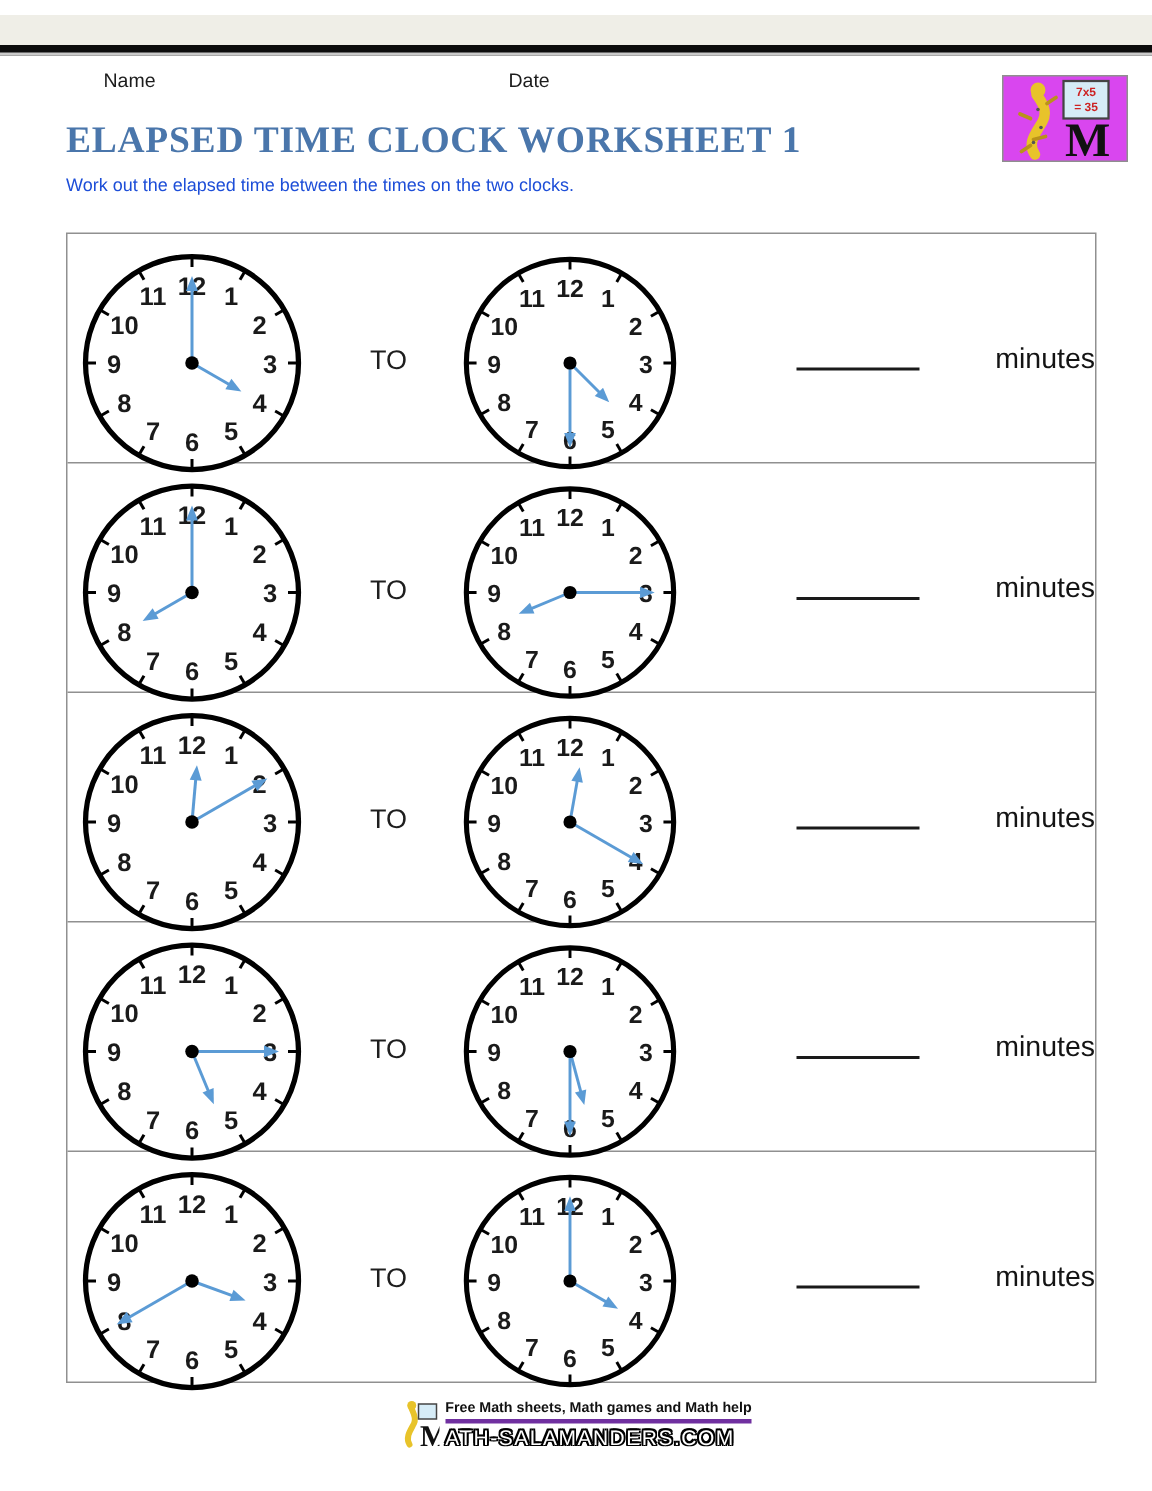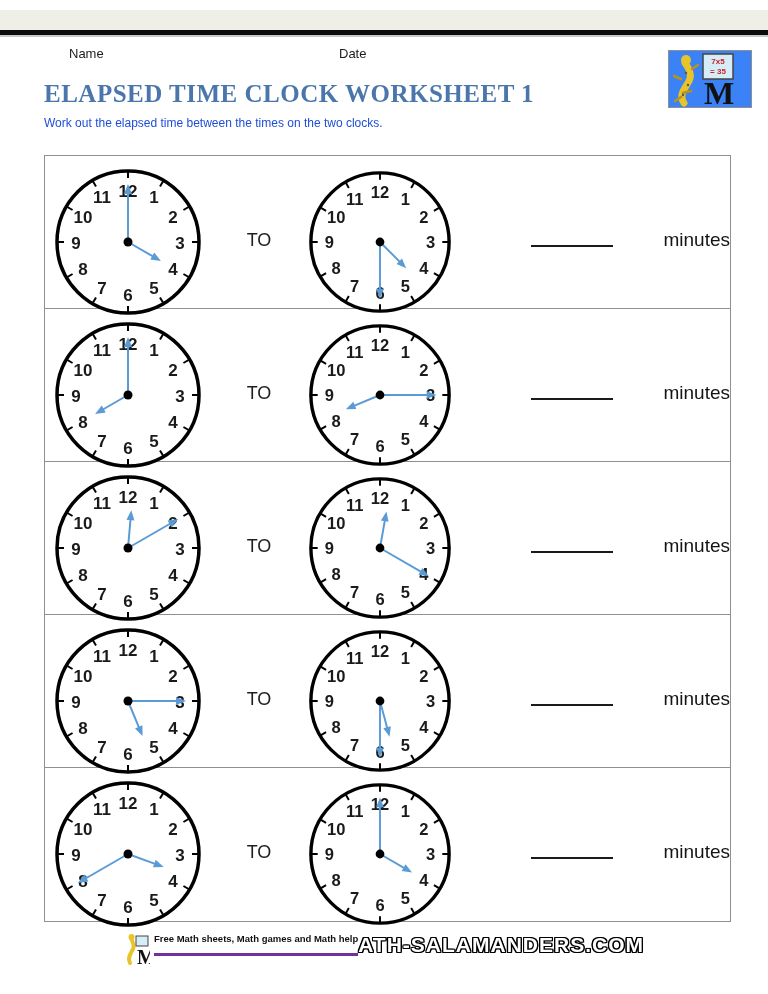--- a/index.html
+++ b/index.html
@@ -5,40 +5,40 @@
   * { margin:0; padding:0; box-sizing:border-box; }
   html,body { width:768px; height:994px; background:#ffffff; font-family:"Liberation Sans",sans-serif; position:relative; overflow:hidden; }
 
   .top-strip { position:absolute; top:10px; left:0; width:768px; height:20px; background:#efeee7; }
   .top-bar   { position:absolute; top:30px; left:0; width:768px; height:7px; background:#0c0c0c; border-bottom:2px solid #c9c9c9; }
 
   .meta-label { position:absolute; top:46px; font-size:13px; color:#1c1c1c;margin-left:24px; }
   #name-label { left:45px; }
   #date-label { left:315px; }
 
-  .logo-box { position:absolute; top:50px; left:668px; width:84px; height:58px; border:1px solid #8f8f8f; background:#3b82f6; }
+  .logo-box { position:absolute; top:50px; left:668px; width:84px; height:58px; border:1px solid #8f8f8f; background:#d946ef;text-align:center; }
 
   .page-title { position:absolute; top:80px; left:44px; font-family:"Liberation Serif",serif; font-weight:bold; font-size:25px; letter-spacing:0.5px; color:#4a76ab; }
   .page-subtitle { position:absolute; top:116px; left:44px; font-size:12px; color:#1d4ed8; }
 
   .sheet-table { position:absolute; top:155px; left:44px; width:687px; height:767px; border:1.5px solid #909090; background:#ffffff; }
   .row { display:grid; grid-template-columns:166px 96px 146px 1fr; align-items:center; height:153.1px; border-bottom:1.5px solid #909090; padding-top:9px; }
   .row:last-child { border-bottom:none; }
   .cell { display:flex; align-items:center; justify-content:center; }
   .clock-cell svg { transform:translateY(2px); }
   .to-cell span { font-size:18px; color:#1e1e1e; }
   .answer-cell { justify-content:space-between; padding-left:78px; }
   .blank { display:inline-block; width:82px; border-bottom:2px solid #1a1a1a; height:14px; }
   .unit { font-size:19px; color:#141414; margin-left:9px; }
 
   .footer { position:absolute; top:933px; left:0; width:768px; display:flex; justify-content:center; align-items:flex-start; gap:4px; }
-  .footer-text { display:flex; flex-direction:row; }
+  .footer-text { display:flex; flex-direction:column; }
   .tagline { font-size:9.5px; font-weight:bold; color:#111; border-bottom:3px solid #7030a0; padding-bottom:2px; margin-bottom:1px; white-space:nowrap; }
   .site-line { display:flex; align-items:flex-end; }
-  .site-name { font-weight:bold; font-size:21px; letter-spacing:1px; color:#ffffff;
+  .site-name { font-weight:normal; font-size:14px; letter-spacing:1px; color:#ffffff;
     text-shadow:-1.2px -1.2px 0 #000, 1.2px -1.2px 0 #000, -1.2px 1.2px 0 #000, 1.2px 1.2px 0 #000, 0 -1.2px 0 #000, 0 1.2px 0 #000, -1.2px 0 0 #000, 1.2px 0 0 #000; }
 </style>
 </head>
 <body>
 
 <div class="top-strip"></div>
 <div class="top-bar"></div>
 
 <span class="meta-label" id="name-label">Name</span>
 <span class="meta-label" id="date-label">Date</span>

